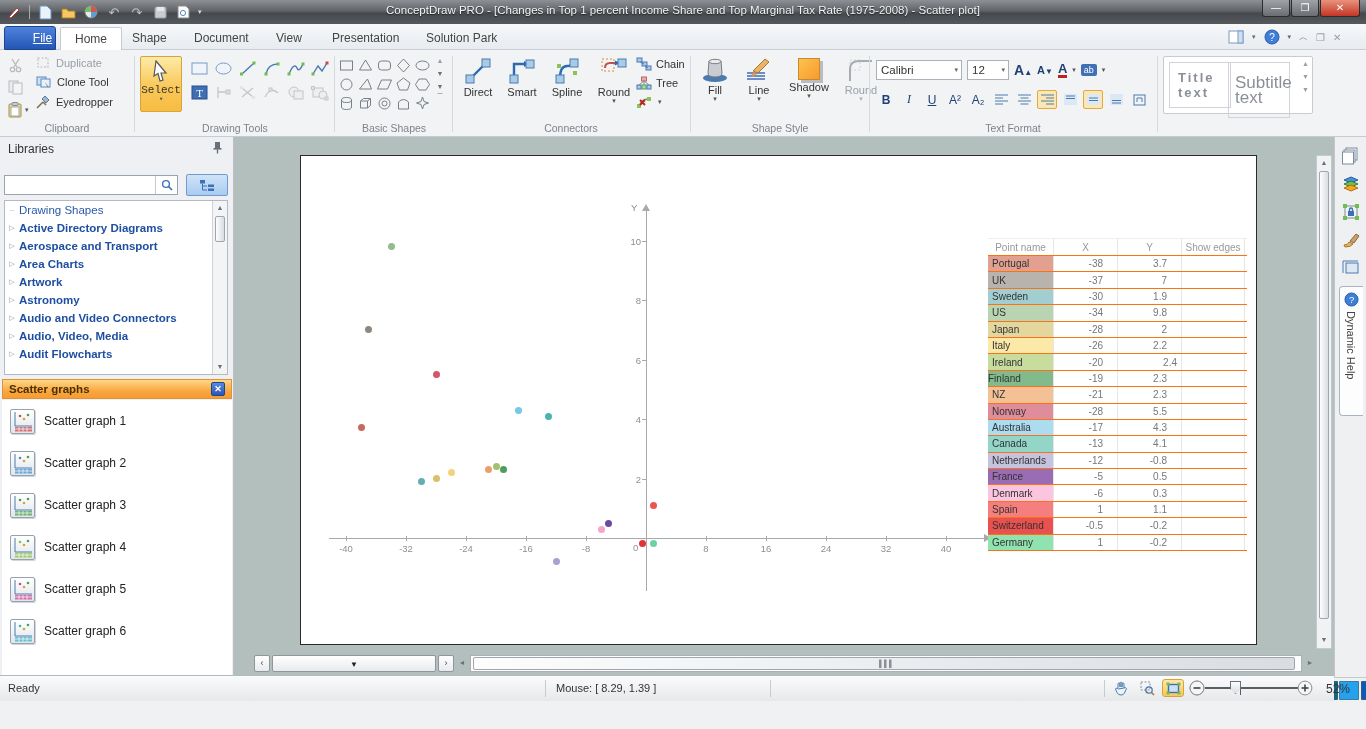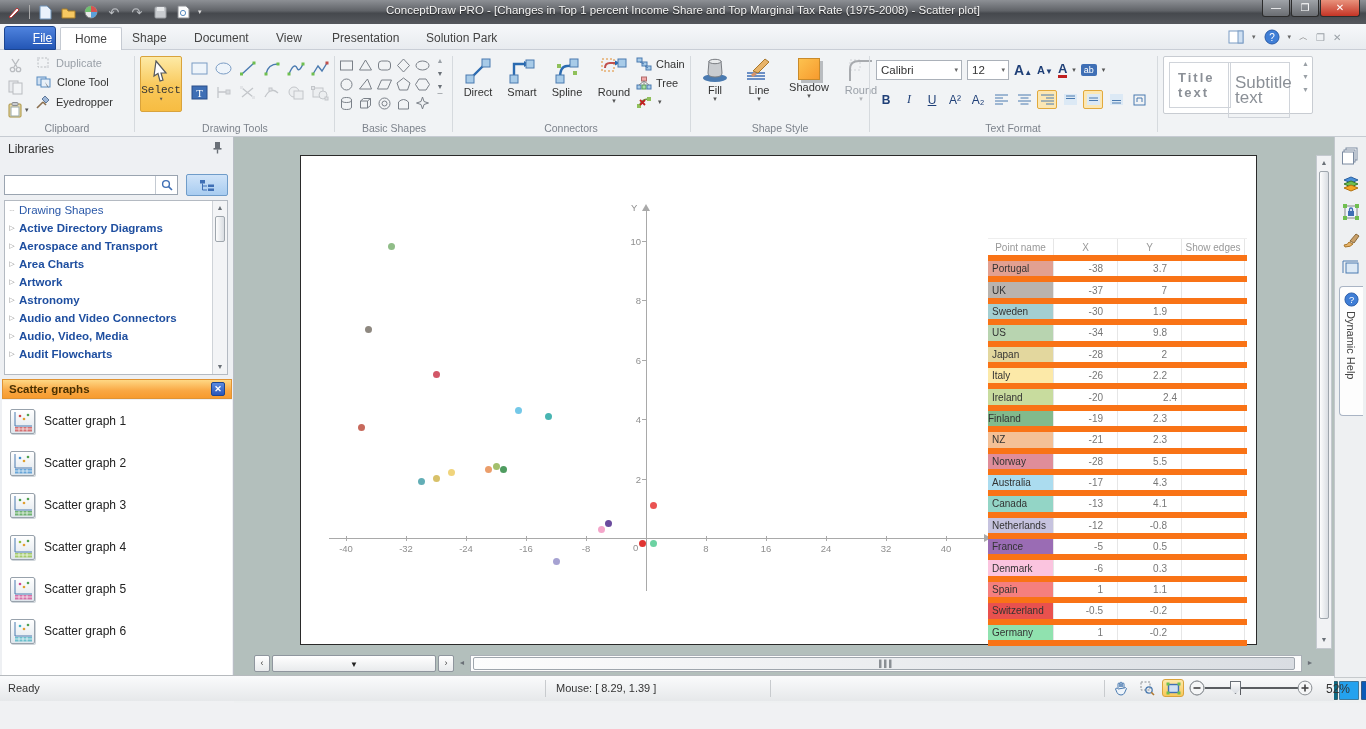--- a/index.html
+++ b/index.html
@@ -54,21 +54,21 @@
 .scatter-item{height:34px;display:flex;align-items:center;gap:9px;padding-left:8px;font-size:12px;color:#222;background:#fff;}
 .sg-icon{width:25px;height:25px;border:1px solid #98a2ac;border-radius:2px;background:linear-gradient(#ffffff,#dfe6ec);position:relative;box-shadow:1px 1px 0 #cfd5da;}
 .hscroll{background:#f0f1f3;border:1px solid #c4c9cf;display:flex;align-items:center;}
 
 .workspace{background:#b3bfbc;}
 .canvas{background:#fff;border:1px solid #2a2a2a;}
 .axis{background:#a9a9a9;}
 .ticklabel{position:absolute;font-size:9.5px;color:#8f8f8f;}
 .dot{position:absolute;width:7px;height:7px;border-radius:50%;}
 .dtable{position:absolute;background:#fff;font-size:10px;color:#555;}
-.dt-row{display:flex;border-bottom:6px solid #f97316;}
+.dt-row{display:flex;border-bottom:1px solid #f97316;}
 .dt-cell{border-right:1px solid #e6e6e6;overflow:hidden;white-space:nowrap;display:flex;align-items:center;}
 .pagebtn{background:linear-gradient(#fff,#e8eaec);border:1px solid #8f969e;border-radius:2px;text-align:center;color:#444;}
 
 .rightstrip{background:#eef0f2;border-left:1px solid #c2c7cc;}
 .dynhelp{background:#fdfdfd;border:1px solid #a9b4c4;border-right:none;border-radius:4px 0 0 4px;display:flex;flex-direction:column;align-items:center;padding-top:5px;gap:4px;}
 .dynhelp .vtext{writing-mode:vertical-rl;font-size:11px;color:#444;}
 
 .palettebar{background:#eef0f1;border-top:1px solid #c6cacd;display:flex;align-items:center;gap:2px;padding-left:4px;overflow:hidden;}
 .swatch{width:20px;height:19px;border:1px solid rgba(90,90,90,.55);border-radius:1px;flex:0 0 auto;}
 .statusbar{background:linear-gradient(#fafbfc,#e6e8ea);border-top:1px solid #b6babe;font-size:11px;color:#333;}

